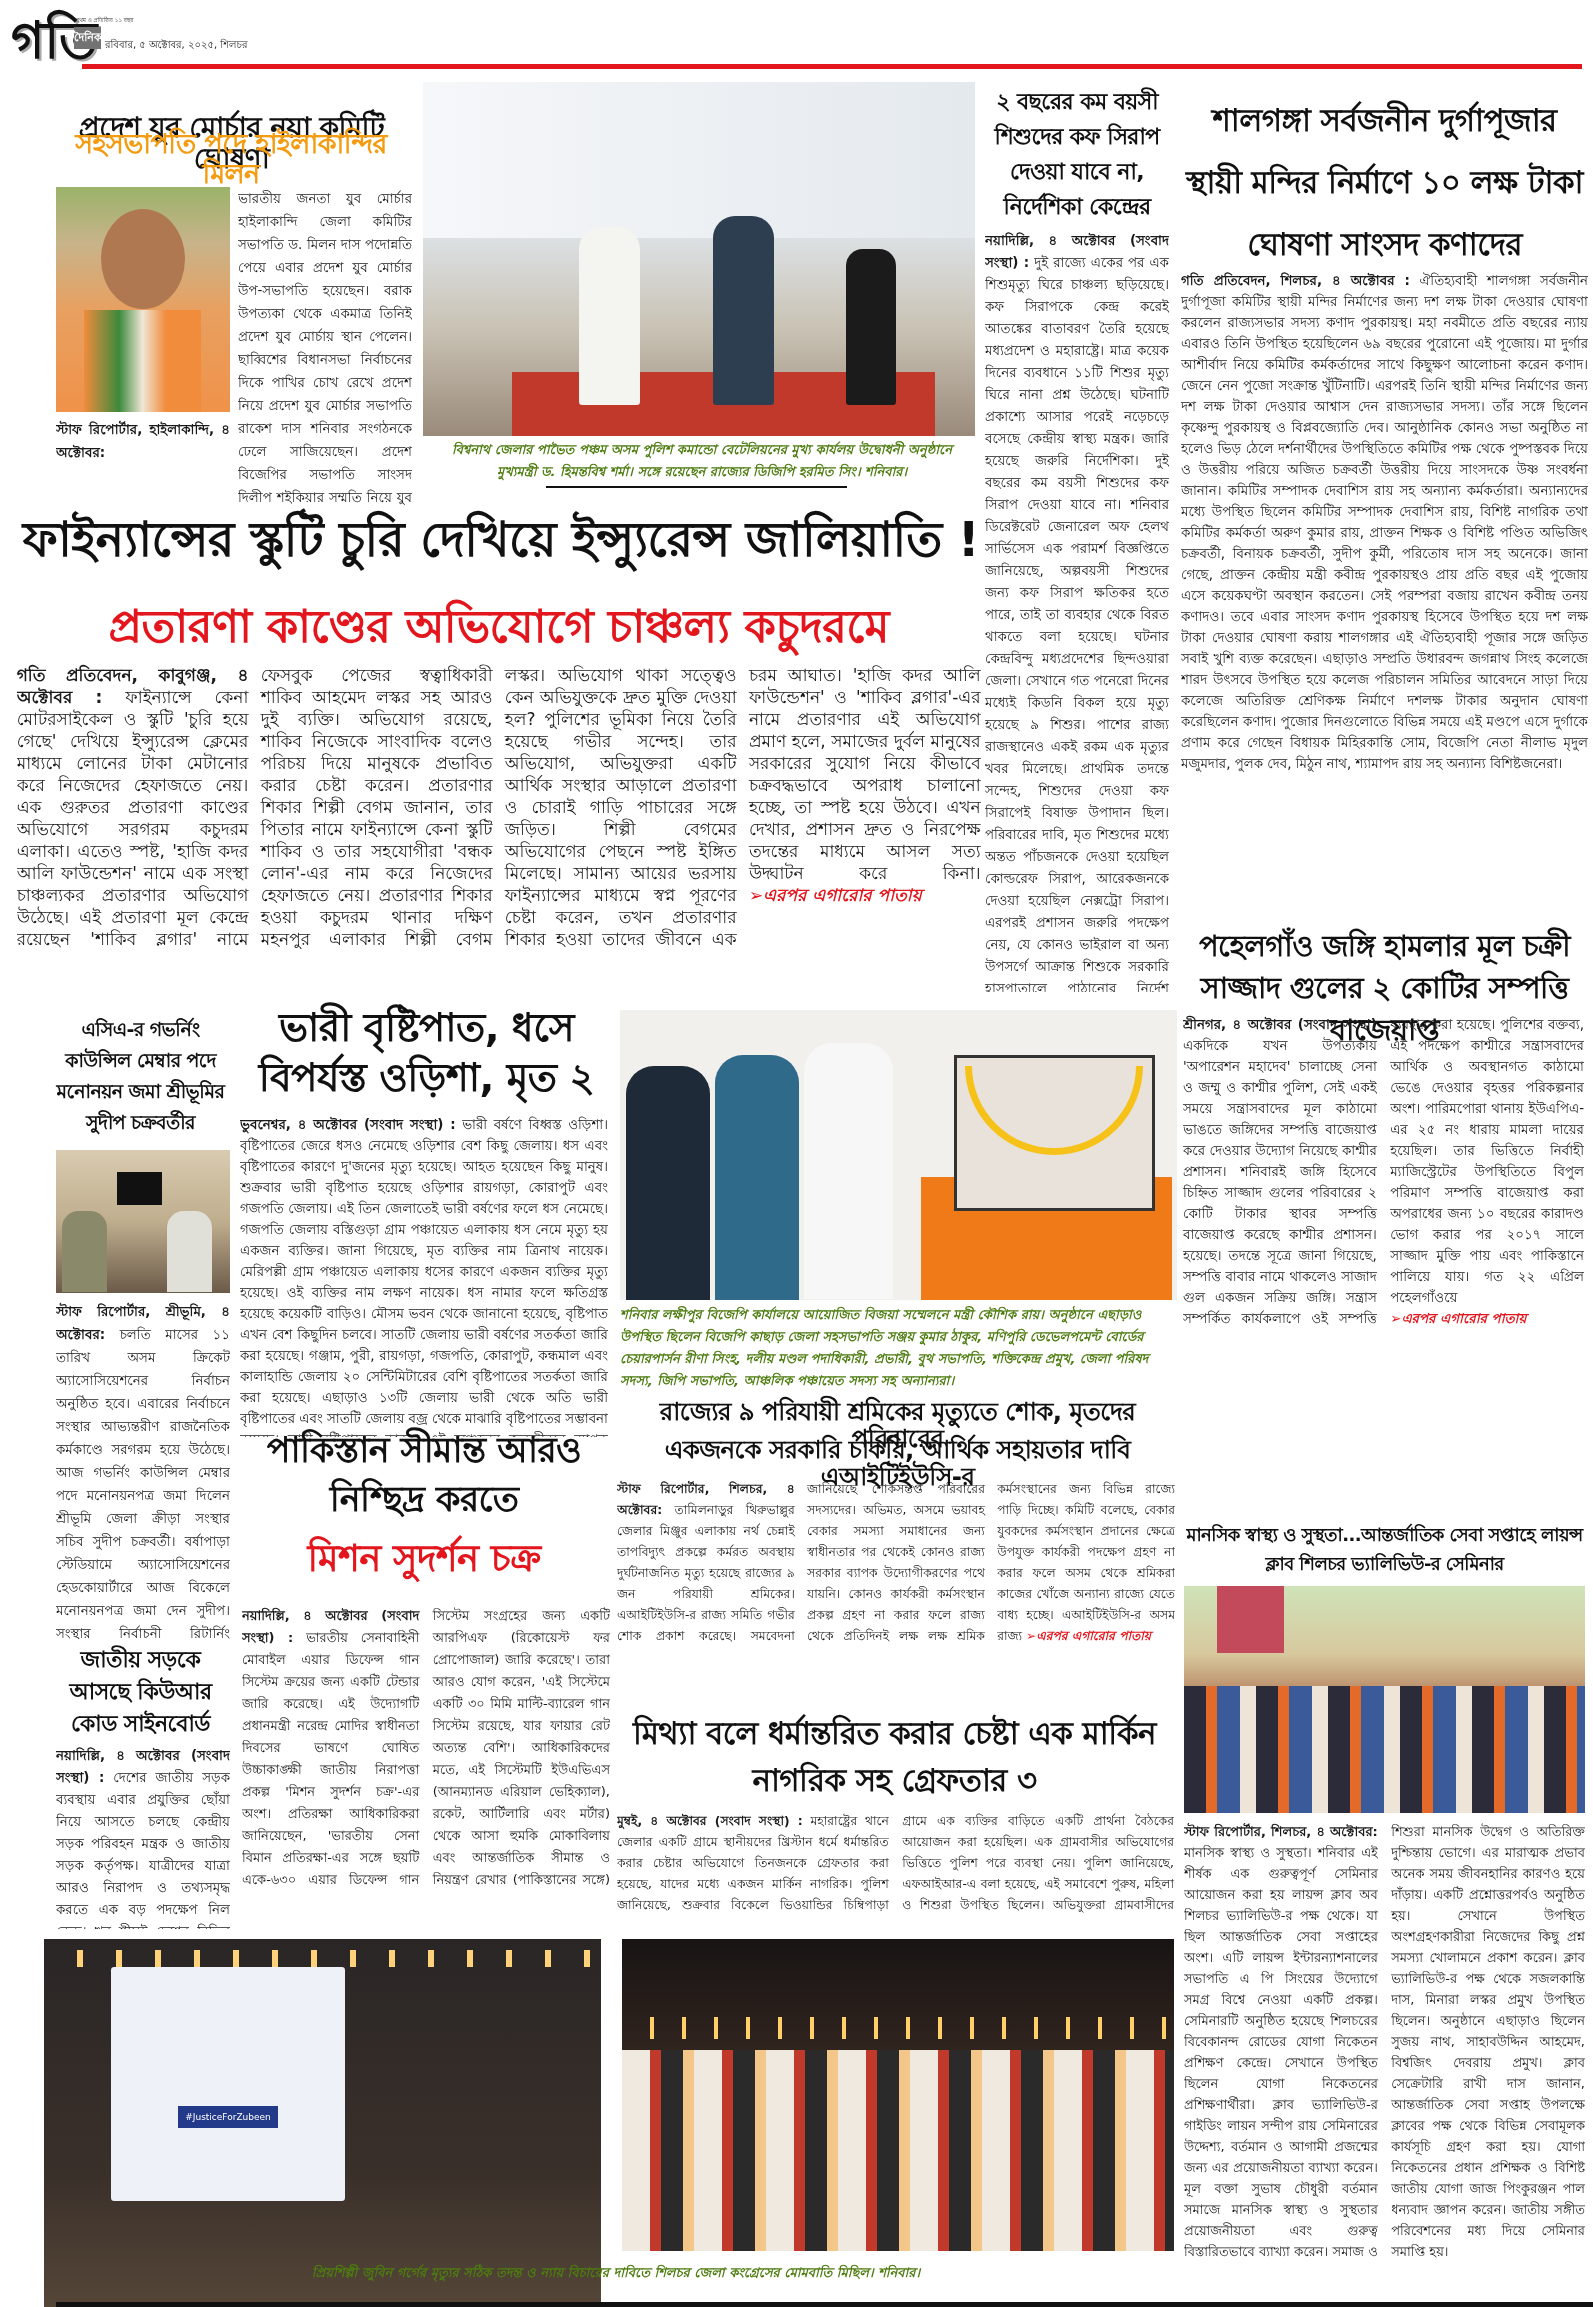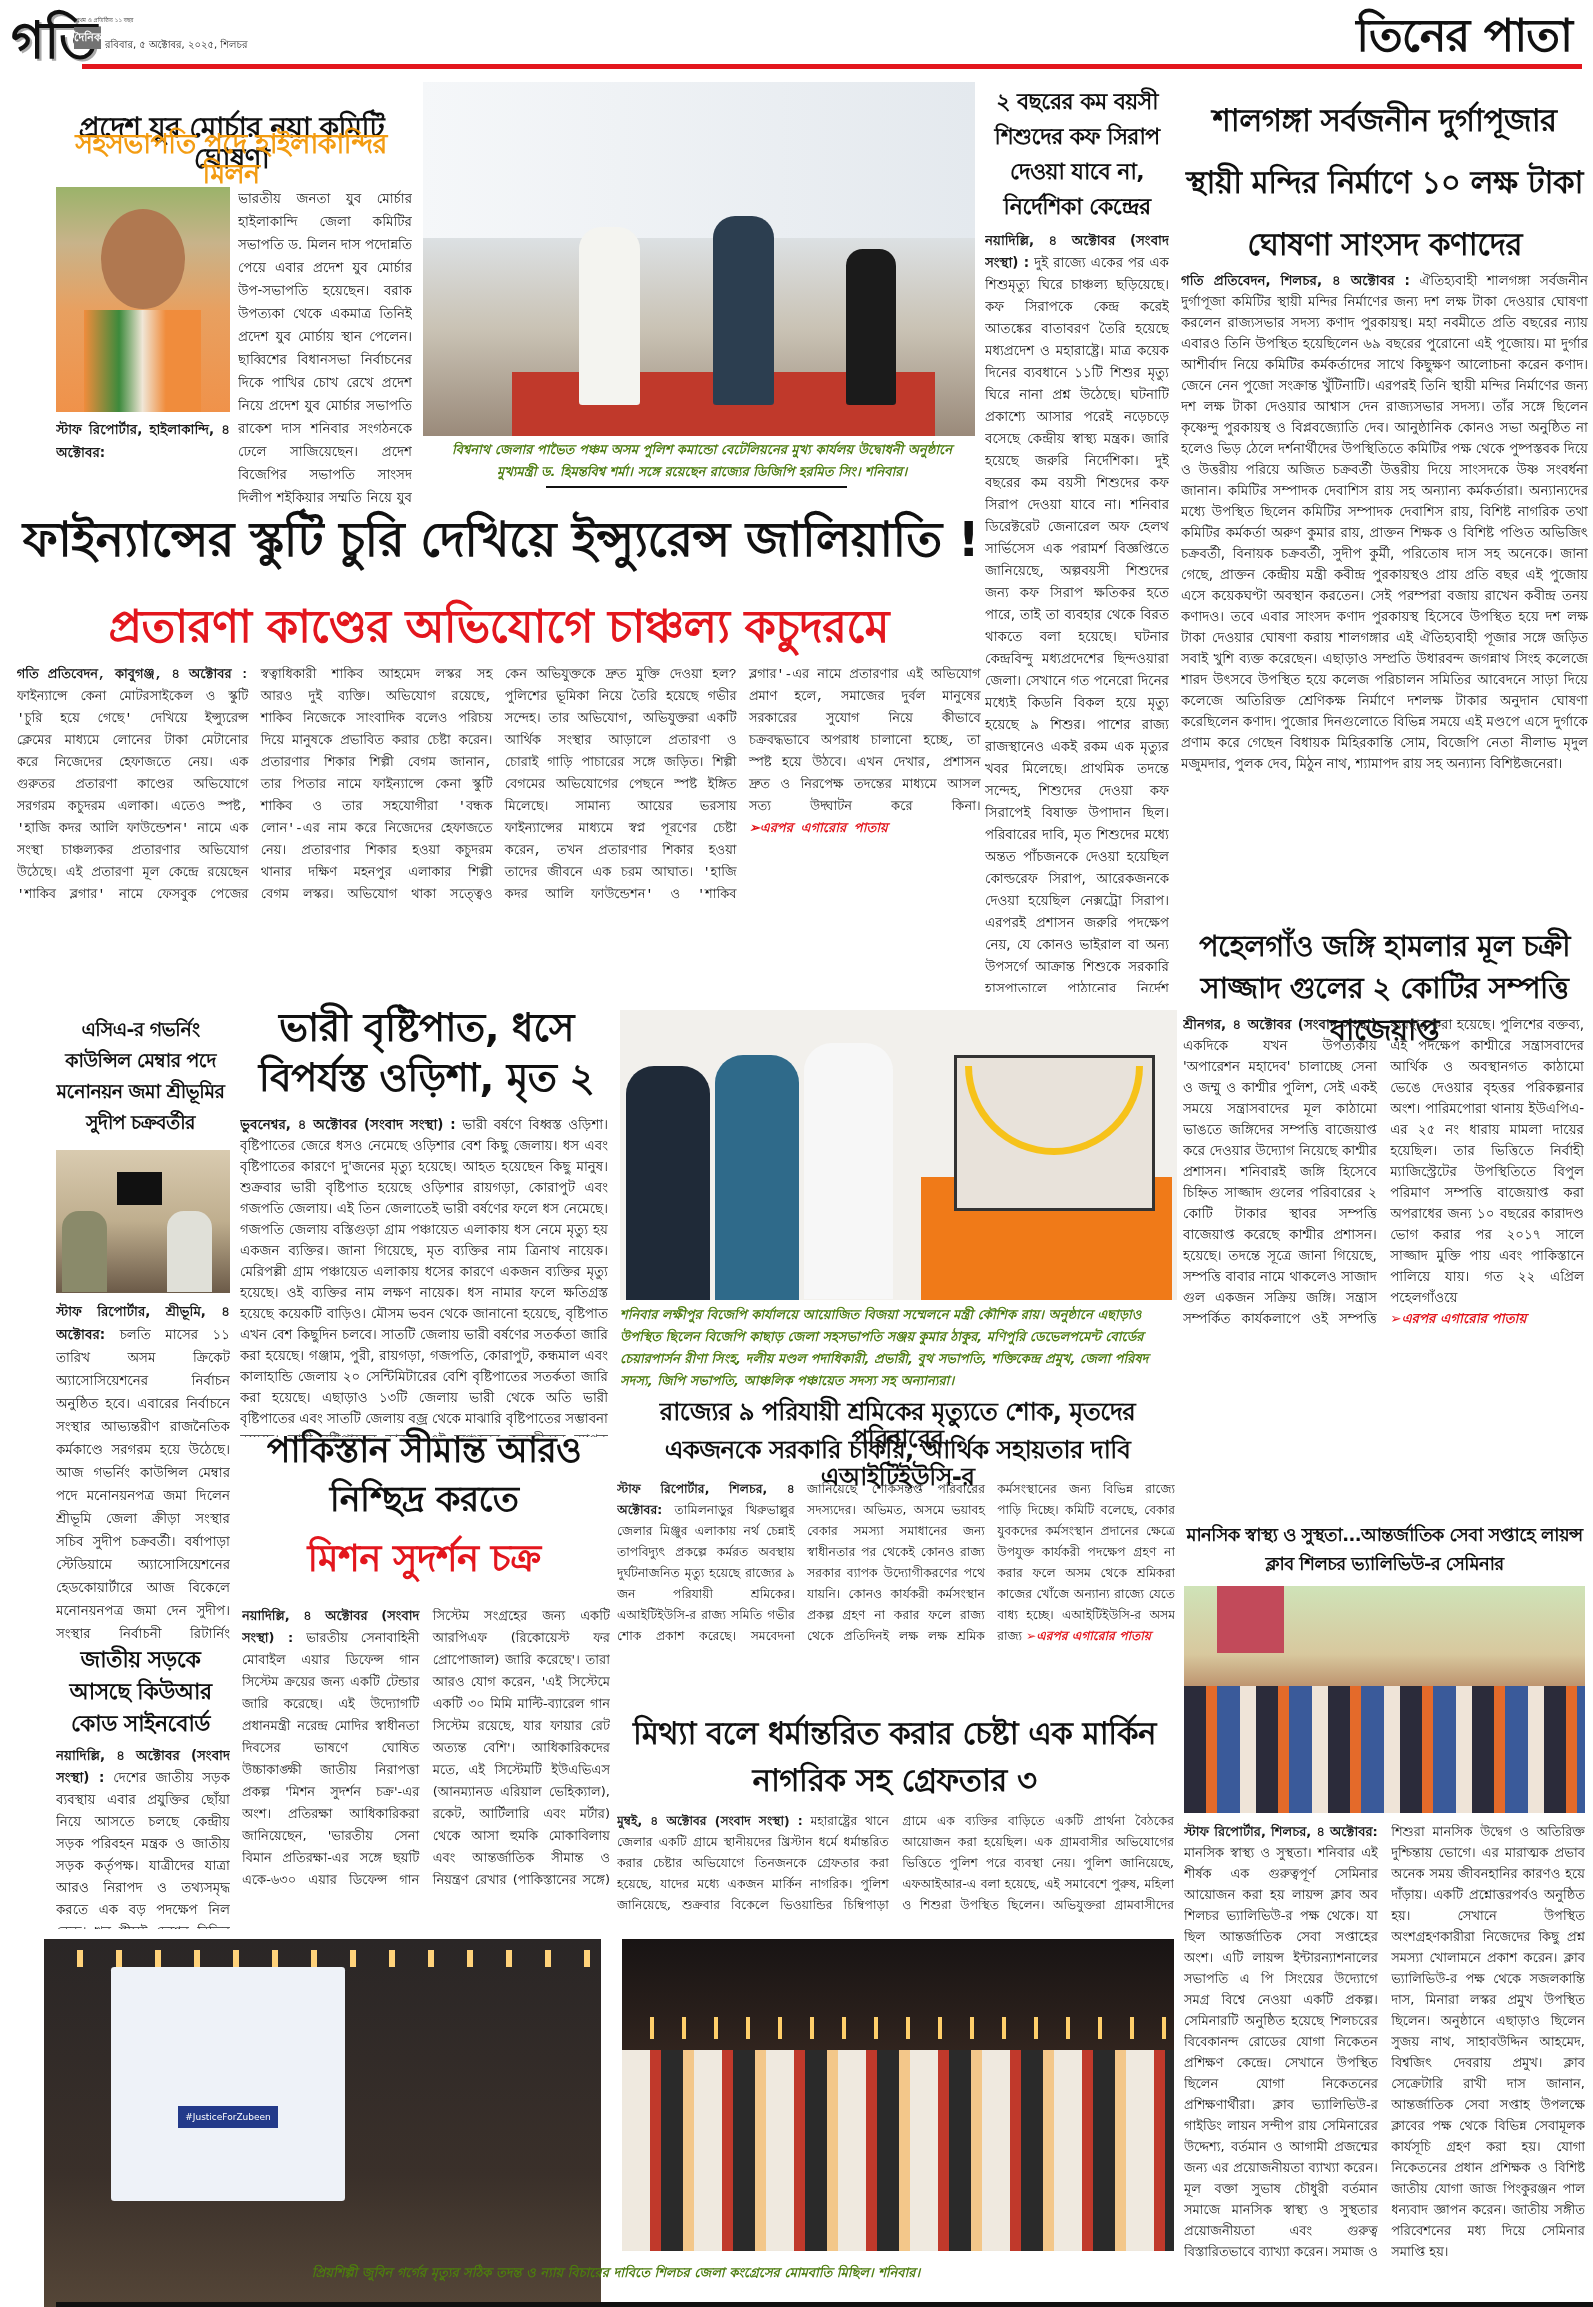--- a/index.html
+++ b/index.html
@@ -22,21 +22,20 @@
 </head>
 <body>
 
 <div class="abs" style="left:0;top:0;width:1594px;height:78px;">
   <div class="abs" style="left:11px;top:2.2px;font-size:51px;font-weight:bold;color:#111;text-shadow:2.2px 2.2px 0 #aaa;font-family:'DejaVu Serif',serif;">গতি</div>
   <div class="abs" style="left:75px;top:15.6px;font-size:5.6px;color:#333;">প্রথম ও প্রতিষ্ঠিত ১১ বছর</div>
   <div class="abs" style="left:74px;top:27px;width:27px;height:22px;background:#737373;color:#fff;font-weight:bold;font-size:11px;text-align:center;line-height:22px;">
     <span>দৈনিক</span>
   </div>
   <div class="abs" style="left:105px;top:37px;font-size:10px;color:#222;">রবিবার, ৫ অক্টোবর, ২০২৫, শিলচর</div>
-  <div class="abs" style="right:22px;top:1.1px;font-size:45px;color:#111;font-weight:bold;letter-spacing:-1.1px;">তিনের পাতা</div>
   <div class="abs" style="left:82px;top:64px;width:1500px;height:5px;background:#e3161d;"></div>
 </div>
 
 <div class="abs hl" style="left:53px;top:84px;width:357px;font-size:28px;margin-top:28px;">প্রদেশ যুব মোর্চার নয়া কমিটি ঘোষণা</div>
 <div class="abs hl orange" style="left:50px;top:129px;width:362px;font-size:27px;">সহসভাপতি পদে হাইলাকান্দির মিলন</div>
 <div class="abs photo" style="left:56px;top:187px;width:174px;height:225px;background:linear-gradient(180deg,#9bb36a 0%,#c8b38a 25%,#e8a060 55%,#f0924a 100%);">
   <div class="abs" style="left:45px;top:22px;width:84px;height:100px;border-radius:50%;background:#b07850;"></div>
   <div class="abs" style="left:28px;top:123px;width:117px;height:103px;background:linear-gradient(90deg,#f08c3c,#3c8a3c 30%,#f0e6d6 50%,#f08c3c 70%);"></div>
 </div>
 <div class="abs body-text" style="left:56px;top:418px;width:174px;height:96px;">
@@ -65,21 +64,21 @@
 </div>
 
 <div class="abs hl" style="left:1181px;top:89px;width:407px;font-size:31px;line-height:62px;">শালগঙ্গা সর্বজনীন দুর্গাপূজার স্থায়ী মন্দির নির্মাণে ১০ লক্ষ টাকা ঘোষণা সাংসদ কণাদের</div>
 <div class="abs body-text" style="left:1181px;top:270px;width:407px;height:650px;line-height:21px;">
   <span class="dateline">গতি প্রতিবেদন, শিলচর, ৪ অক্টোবর :</span>
   <span>ঐতিহ্যবাহী শালগঙ্গা সর্বজনীন দুর্গাপূজা কমিটির স্থায়ী মন্দির নির্মাণের জন্য দশ লক্ষ টাকা দেওয়ার ঘোষণা করলেন রাজ্যসভার সদস্য কণাদ পুরকায়স্থ। মহা নবমীতে প্রতি বছরের ন্যায় এবারও তিনি উপস্থিত হয়েছিলেন ৬৯ বছরের পুরোনো এই পূজোয়। মা দুর্গার আশীর্বাদ নিয়ে কমিটির কর্মকর্তাদের সাথে কিছুক্ষণ আলোচনা করেন কণাদ। জেনে নেন পুজো সংক্রান্ত খুঁটিনাটি। এরপরই তিনি স্থায়ী মন্দির নির্মাণের জন্য দশ লক্ষ টাকা দেওয়ার আশ্বাস দেন রাজ্যসভার সদস্য। তাঁর সঙ্গে ছিলেন কৃষ্ণেন্দু পুরকায়স্থ ও বিপ্লবজ্যোতি দেব। আনুষ্ঠানিক কোনও সভা অনুষ্ঠিত না হলেও ভিড় ঠেলে দর্শনার্থীদের উপস্থিতিতে কমিটির পক্ষ থেকে পুষ্পস্তবক দিয়ে ও উত্তরীয় পরিয়ে অজিত চক্রবর্তী উত্তরীয় দিয়ে সাংসদকে উষ্ণ সংবর্ধনা জানান। কমিটির সম্পাদক দেবাশিস রায় সহ অন্যান্য কর্মকর্তারা। অন্যান্যদের মধ্যে উপস্থিত ছিলেন কমিটির সম্পাদক দেবাশিস রায়, বিশিষ্ট নাগরিক তথা কমিটির কর্মকর্তা অরুণ কুমার রায়, প্রাক্তন শিক্ষক ও বিশিষ্ট পণ্ডিত অভিজিৎ চক্রবর্তী, বিনায়ক চক্রবর্তী, সুদীপ কুর্মী, পরিতোষ দাস সহ অনেকে। জানা গেছে, প্রাক্তন কেন্দ্রীয় মন্ত্রী কবীন্দ্র পুরকায়স্থও প্রায় প্রতি বছর এই পুজোয় এসে কয়েকঘণ্টা অবস্থান করতেন। সেই পরম্পরা বজায় রাখেন কবীন্দ্র তনয় কণাদও। তবে এবার সাংসদ কণাদ পুরকায়স্থ হিসেবে উপস্থিত হয়ে দশ লক্ষ টাকা দেওয়ার ঘোষণা করায় শালগঙ্গার এই ঐতিহ্যবাহী পূজার সঙ্গে জড়িত সবাই খুশি ব্যক্ত করেছেন। এছাড়াও সম্প্রতি উধারবন্দ জগন্নাথ সিংহ কলেজে শারদ উৎসবে উপস্থিত হয়ে কলেজ পরিচালন সমিতির আবেদনে সাড়া দিয়ে কলেজে অতিরিক্ত শ্রেণিকক্ষ নির্মাণে দশলক্ষ টাকার অনুদান ঘোষণা করেছিলেন কণাদ। পুজোর দিনগুলোতে বিভিন্ন সময়ে এই মণ্ডপে এসে দুর্গাকে প্রণাম করে গেছেন বিধায়ক মিহিরকান্তি সোম, বিজেপি নেতা নীলাভ মৃদুল মজুমদার, পুলক দেব, মিঠুন নাথ, শ্যামাপদ রায় সহ অন্যান্য বিশিষ্টজনেরা।</span>
 </div>
 
 <div class="abs hl" style="left:22px;top:513px;width:958px;font-size:48px;">ফাইন্যান্সের স্কুটি চুরি দেখিয়ে ইন্স্যুরেন্স জালিয়াতি !</div>
 <div class="abs hl red" style="left:16.7px;top:602px;width:964px;font-size:45px;">প্রতারণা কাণ্ডের অভিযোগে চাঞ্চল্য কচুদরমে</div>
-<div class="abs body-text cols4" style="left:16.7px;top:664px;width:964px;height:318px;line-height:22px;font-size:13px;font-family:Liberation Mono, monospace;">
+<div class="abs body-text cols4" style="left:16.7px;top:664px;width:964px;height:318px;line-height:22px;font-size:17px;">
   <span class="dateline">গতি প্রতিবেদন, কাবুগঞ্জ, ৪ অক্টোবর :</span>
   <span>ফাইন্যান্সে কেনা মোটরসাইকেল ও স্কুটি 'চুরি হয়ে গেছে' দেখিয়ে ইন্স্যুরেন্স ক্লেমের মাধ্যমে লোনের টাকা মেটানোর করে নিজেদের হেফাজতে নেয়। এক গুরুতর প্রতারণা কাণ্ডের অভিযোগে সরগরম কচুদরম এলাকা। এতেও স্পষ্ট, 'হাজি কদর আলি ফাউন্ডেশন' নামে এক সংস্থা চাঞ্চল্যকর প্রতারণার অভিযোগ উঠেছে। এই প্রতারণা মূল কেন্দ্রে রয়েছেন 'শাকিব ব্লগার' নামে ফেসবুক পেজের স্বত্বাধিকারী শাকিব আহমেদ লস্কর সহ আরও দুই ব্যক্তি। অভিযোগ রয়েছে, শাকিব নিজেকে সাংবাদিক বলেও পরিচয় দিয়ে মানুষকে প্রভাবিত করার চেষ্টা করেন। প্রতারণার শিকার শিল্পী বেগম জানান, তার পিতার নামে ফাইন্যান্সে কেনা স্কুটি শাকিব ও তার সহযোগীরা 'বন্ধক লোন'-এর নাম করে নিজেদের হেফাজতে নেয়। প্রতারণার শিকার হওয়া কচুদরম থানার দক্ষিণ মহনপুর এলাকার শিল্পী বেগম লস্কর। অভিযোগ থাকা সত্ত্বেও কেন অভিযুক্তকে দ্রুত মুক্তি দেওয়া হল? পুলিশের ভূমিকা নিয়ে তৈরি হয়েছে গভীর সন্দেহ। তার অভিযোগ, অভিযুক্তরা একটি আর্থিক সংস্থার আড়ালে প্রতারণা ও চোরাই গাড়ি পাচারের সঙ্গে জড়িত। শিল্পী বেগমের অভিযোগের পেছনে স্পষ্ট ইঙ্গিত মিলেছে। সামান্য আয়ের ভরসায় ফাইন্যান্সের মাধ্যমে স্বপ্ন পূরণের চেষ্টা করেন, তখন প্রতারণার শিকার হওয়া তাদের জীবনে এক চরম আঘাত। 'হাজি কদর আলি ফাউন্ডেশন' ও 'শাকিব ব্লগার'-এর নামে প্রতারণার এই অভিযোগ প্রমাণ হলে, সমাজের দুর্বল মানুষের সরকারের সুযোগ নিয়ে কীভাবে চক্রবদ্ধভাবে অপরাধ চালানো হচ্ছে, তা স্পষ্ট হয়ে উঠবে। এখন দেখার, প্রশাসন দ্রুত ও নিরপেক্ষ তদন্তের মাধ্যমে আসল সত্য উদ্ঘাটন করে কিনা।</span>
   <span class="jump">➢এরপর এগারোর পাতায়</span>
 </div>
 
 <div class="abs hl" style="left:1181px;top:925px;width:407px;font-size:29px;line-height:42px;">পহেলগাঁও জঙ্গি হামলার মূল চক্রী সাজ্জাদ গুলের ২ কোটির সম্পত্তি বাজেয়াপ্ত</div>
 <div class="abs body-text cols2" style="left:1183px;top:1014px;width:401px;height:501px;line-height:21px;">
   <span class="dateline">শ্রীনগর, ৪ অক্টোবর (সংবাদ সংস্থা)</span>
   <span>একদিকে যখন উপত্যকায় 'অপারেশন মহাদেব' চালাচ্ছে সেনা ও জম্মু ও কাশ্মীর পুলিশ, সেই একই সময়ে সন্ত্রাসবাদের মূল কাঠামো ভাঙতে জঙ্গিদের সম্পত্তি বাজেয়াপ্ত করে দেওয়ার উদ্যোগ নিয়েছে কাশ্মীর প্রশাসন। শনিবারই জঙ্গি হিসেবে চিহ্নিত সাজ্জাদ গুলের পরিবারের ২ কোটি টাকার স্থাবর সম্পত্তি বাজেয়াপ্ত করেছে কাশ্মীর প্রশাসন। হয়েছে। তদন্তে সূত্রে জানা গিয়েছে, সম্পত্তি বাবার নামে থাকলেও সাজাদ গুল একজন সক্রিয় জঙ্গি। সন্ত্রাস সম্পর্কিত কার্যকলাপে ওই সম্পত্তি ব্যবহার করা হয়েছে। পুলিশের বক্তব্য, এই পদক্ষেপ কাশ্মীরে সন্ত্রাসবাদের আর্থিক ও অবস্থানগত কাঠামো ভেঙে দেওয়ার বৃহত্তর পরিকল্পনার অংশ। পারিমপোরা থানায় ইউএপিএ-এর ২৫ নং ধারায় মামলা দায়ের হয়েছিল। তার ভিত্তিতে নির্বাহী ম্যাজিস্ট্রেটের উপস্থিতিতে বিপুল পরিমাণ সম্পত্তি বাজেয়াপ্ত করা অপরাধের জন্য ১০ বছরের কারাদণ্ড ভোগ করার পর ২০১৭ সালে সাজ্জাদ মুক্তি পায় এবং পাকিস্তানে পালিয়ে যায়। গত ২২ এপ্রিল পহেলগাঁওয়ে</span>
   <span class="jump">➢এরপর এগারোর পাতায়</span>

